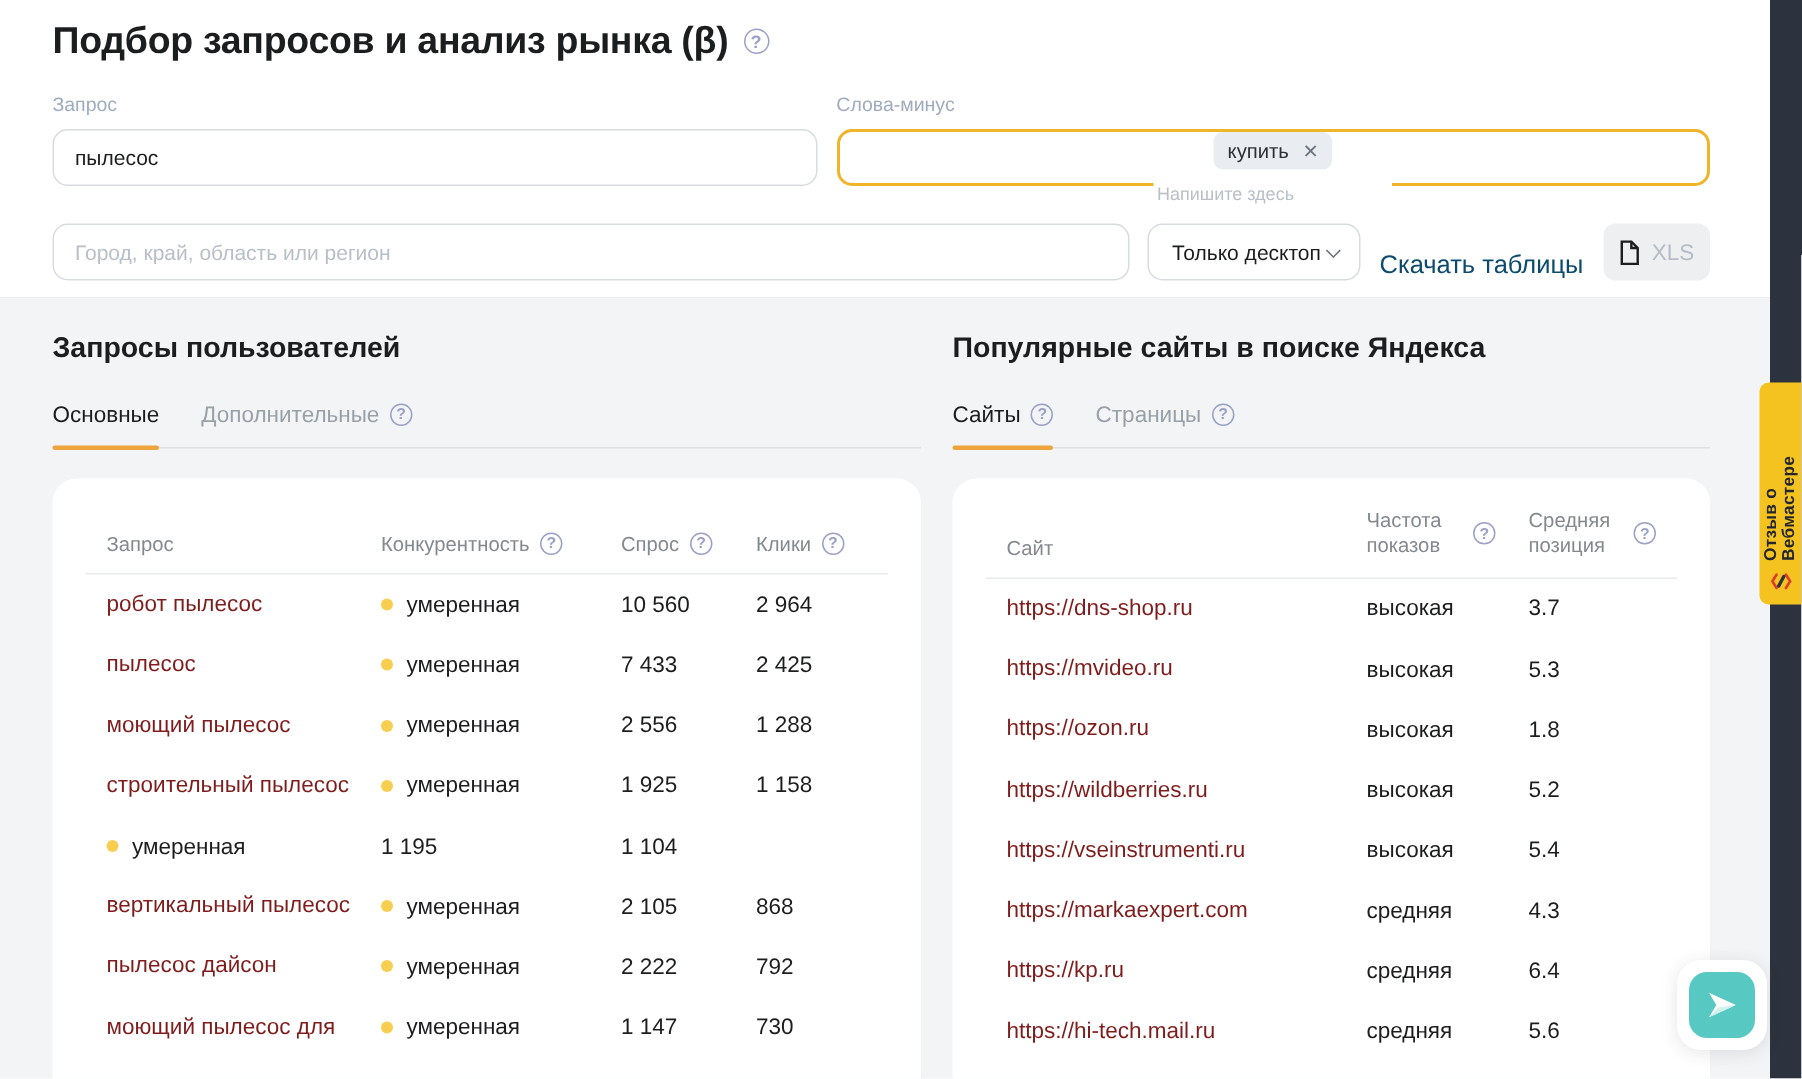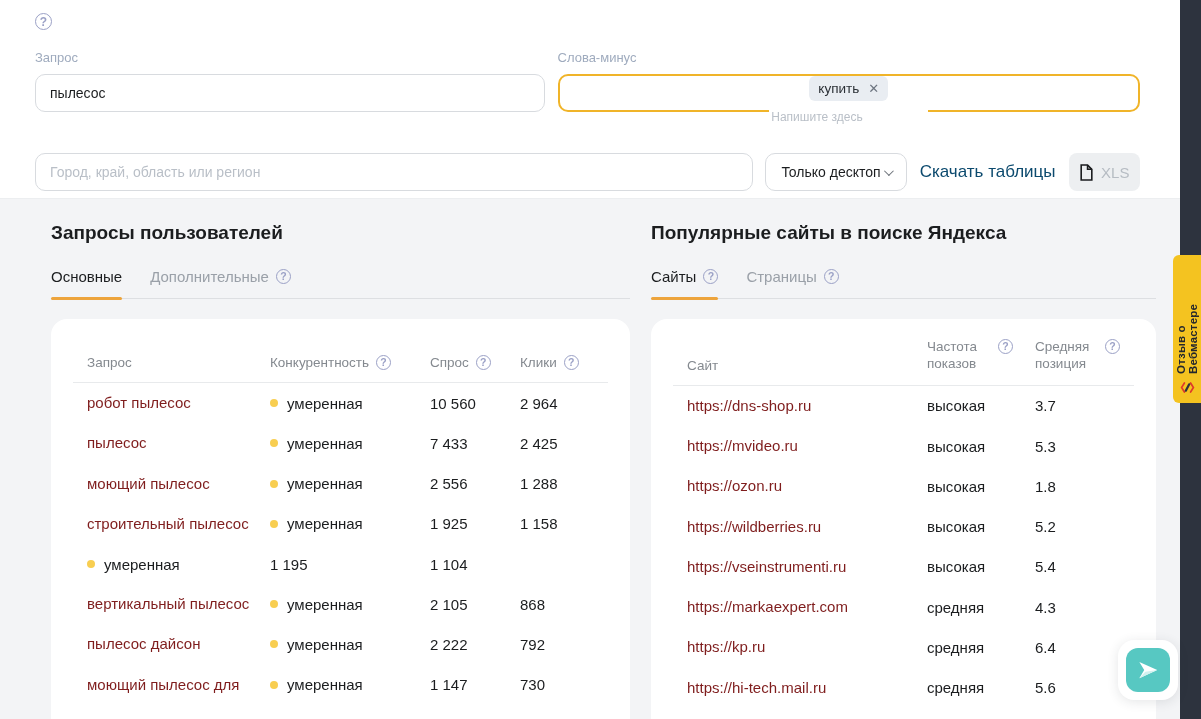--- a/index.html
+++ b/index.html
@@ -25,49 +25,49 @@
   .text-input { width:100%; height:38px; border:1px solid #d8dbdf; border-radius:10px; padding:0 14px;
                 font-size:14px; font-family:inherit; color:#1b1d1f; outline:none; background:#fff; }
   .text-input::placeholder { color:#b9bfc7; }
   .minus-field { height:38px; border:2px solid #f0b429; border-radius:10px; display:flex; align-items:center;
                  padding:0 8px; gap:8px; background:#fff;flex-direction:column; }
   .chip { background:#e9edf2; border-radius:6px; padding:5px 9px; display:flex; gap:9px; align-items:center;
           font-size:13.5px; color:#2b3036; }
   .chip-x { color:#6d7580; font-size:13px; cursor:pointer; line-height:1; }
   .minus-input { border:none; outline:none; flex:1; font-size:12px; font-family:inherit; min-width:40px; }
   .minus-input::placeholder { color:#b9bfc7; }
-  .row2 { margin-top:41px; display:flex; align-items:center; }
+  .row2 { margin-top:25px; display:flex; align-items:flex-end; }
   .region-input { width:748px; }
   .device-select { margin-left:12px; width:146px; height:38px; border:1px solid #d8dbdf; border-radius:10px;
                    display:inline-flex; align-items:center; justify-content:space-between; padding:0 15px;
                    font-size:14px; background:#fff; cursor:pointer; }
   .chev { width:7px; height:7px; border-right:1.7px solid #6d737a; border-bottom:1.7px solid #6d737a;
           transform:rotate(45deg) translateY(-2px); }
   .download-label { margin:0 13px 0 13px; color:#0c4a6e; font-size:17px; white-space:nowrap; }
   .xls-btn { width:74px; height:38px; background:#edeff1; border:none; border-radius:8px; display:flex;
              gap:7px; align-items:center; justify-content:center; cursor:pointer; }
   .xls-text { color:#b6bcc3; font-size:15px; }
 
   
   .content { background:#f3f4f6; height:520px; padding:23px 0 0 35px; display:flex; gap:21px; }
-  .col-left { width:579px;margin-left:16px; } .col-right { width:505px; }
+  .col-left { width:579px; } .col-right { width:505px; }
   .section-title { font-size:19px; font-weight:700; margin:0 0 24px; }
   .tabs { display:flex; gap:28px; border-bottom:1px solid #dddfe2; }
   .tab { padding-bottom:13px; font-size:15px; color:#9aa0a8; display:flex; gap:7px; align-items:center;
          position:relative; cursor:pointer;justify-content:center; }
   .tab.active { color:#1b1d1f; }
   .tab.active::after { content:''; position:absolute; left:0; right:0; bottom:-2px; height:3px;
                        background:#eda43c; border-radius:2px; }
   .card { margin-top:20px; background:#fff; border-radius:16px; padding:20px 22px; height:520px; }
   .thead { display:grid; align-items:end; padding:0 14px 12px; border-bottom:1px solid #e8eaec;
            min-height:44px; color:#84898f; font-size:13.5px; }
   .trow { display:grid; align-items:center; padding:10px 14px; min-height:40px; font-size:15px; }
   .grid-q { grid-template-columns:183px 160px 90px 1fr; }
   .grid-s { grid-template-columns:240px 108px 1fr; }
-  .hcell { display:flex; align-items:flex-start; gap:7px; }
+  .hcell { display:flex; align-items:center; gap:7px; }
   .hcell .wrap2 { max-width:64px; line-height:1.25; }
   a.cell-link { color:#7f1d1d; text-decoration:none; line-height:1.35; }
   .dot { display:inline-block; width:8px; height:8px; border-radius:50%; background:#f8ce51;
          margin-right:9px; flex:0 0 auto; }
   .comp-cell { display:flex; align-items:center; }
 
   
   .feedback-tab { position:absolute; right:0; top:255px; width:28px; height:148px; background:#f4c320;
                   border-radius:6px 0 0 6px; z-index:10; display:flex; flex-direction:column;
                   align-items:center; padding:12px 0 8px; cursor:pointer; }
@@ -80,20 +80,21 @@
   .chat-icon { width:44px; height:44px; background:#57c8c2; border-radius:12px; display:flex;
                align-items:center; justify-content:center; }
 </style>
 </head>
 <body>
 
 <div class="main">
 
   <div class="top-section">
     <div class="page-title-row">
+      <h1 class="page-title">Подбор запросов и анализ рынка (β)</h1>
       <span class="qm big">?</span>
     </div>
 
     <div class="form-grid">
       <div class="col-query">
         <label class="field-label">Запрос</label>
         <input class="text-input" type="text" value="пылесос" style="">
       </div>
       <div class="col-minus">
         <label class="field-label">Слова-минус</label>

